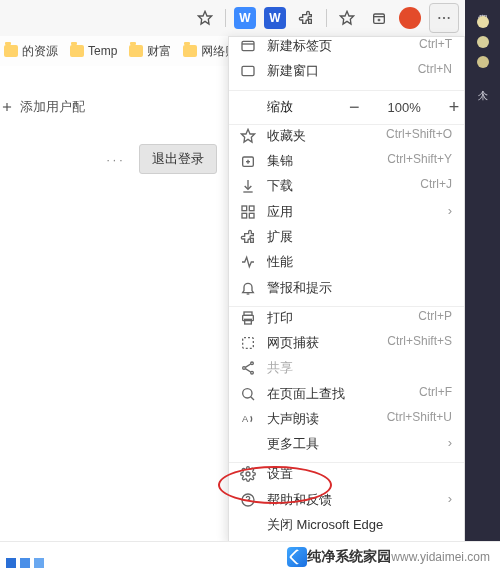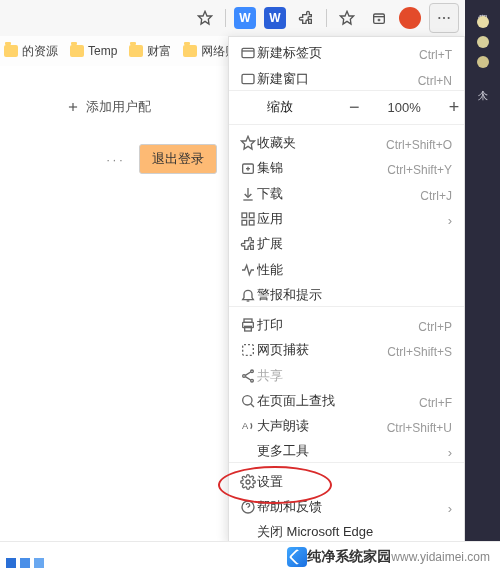--- a/index.html
+++ b/index.html
@@ -11,27 +11,27 @@
   .word-badge{width:22px;height:22px;border-radius:4px;display:flex;align-items:center;justify-content:center;color:#fff;font-weight:bold;font-size:12px}
   .dot-red{width:22px;height:22px;border-radius:50%;background:#e34b2a}
   .more-btn{width:28px;height:28px;display:flex;align-items:center;justify-content:center;color:#555;border:1px solid #ccc;border-radius:4px;background:#f2f2f2}
   
   .bmbar{position:absolute;left:0;right:35px;top:36px;height:30px;background:#fdfdfd;border-bottom:1px solid #e6e6e6;display:flex;align-items:center;gap:12px;padding-left:4px;font-size:12px;color:#444;white-space:nowrap;overflow:hidden}
   .bm{display:flex;align-items:center;gap:4px}
   .folder{width:14px;height:12px;background:#ffd36b;border-radius:2px;position:relative}
   .folder:before{content:"";position:absolute;top:-3px;left:1px;width:6px;height:3px;background:#ffd36b;border-radius:1px}
   
   .under{position:absolute;left:0;right:35px;top:66px;bottom:30px;background:#fff}
-  .under .addrow{position:absolute;top:32px;left:0;right:236px;display:flex;justify-content:center;padding-right:12px;color:#555;font-size:13px;align-items:center;gap:6px}
+  .under .addrow{position:absolute;top:32px;left:0;right:236px;display:flex;justify-content:flex-start;padding-right:12px;color:#555;font-size:13px;align-items:center;gap:6px}
   .under .logoutrow{position:absolute;top:78px;left:0;right:236px;display:flex;justify-content:flex-end;align-items:center;gap:14px;padding-right:12px}
   .ellips{color:#888;letter-spacing:2px}
-  .logout-btn{border:1px solid #cfcfcf;border-radius:3px;padding:5px 12px;background:#fdba74;color:#333;font-size:13px}
+  .logout-btn{border:1px solid #cfcfcf;border-radius:3px;padding:5px 12px;background:#e5e5e5;color:#333;font-size:13px}
   
   .menu{position:absolute;top:36px;right:35px;width:235px;bottom:30px;background:#fff;box-shadow:-2px 2px 10px rgba(0,0,0,.12);border:1px solid #e0e0e0;overflow:hidden;display:flex;flex-direction:column}
-  .mi{display:flex;align-items:flex-end;height:34px;padding:0 12px 0 10px;color:#333;font-size:13px}
+  .mi{display:flex;align-items:flex-start;height:34px;padding:0 12px 0 10px;gap:10px;color:#333;font-size:13px}
   .mi.dim{color:#aaa}
   .mi .mico{width:18px;height:18px;display:flex;align-items:center;justify-content:center;color:#666;flex:0 0 18px}
   .mi .mico svg{width:16px;height:16px}
   .mi .lbl{flex:1 1 auto;white-space:nowrap;overflow:hidden}
   .mi .sc{color:#9a9a9a;font-size:12px}
   .mi .chev{color:#999}
   .zoomrow{display:flex;align-items:center;height:40px;padding:0 10px;gap:28px}
   .zoomrow .lbl{flex:0 0 auto}
   .zoomrow .spacer{flex:1}
   .zoomrow .zbtn{width:22px;height:22px;display:flex;align-items:center;justify-content:center;color:#555;font-size:18px}

